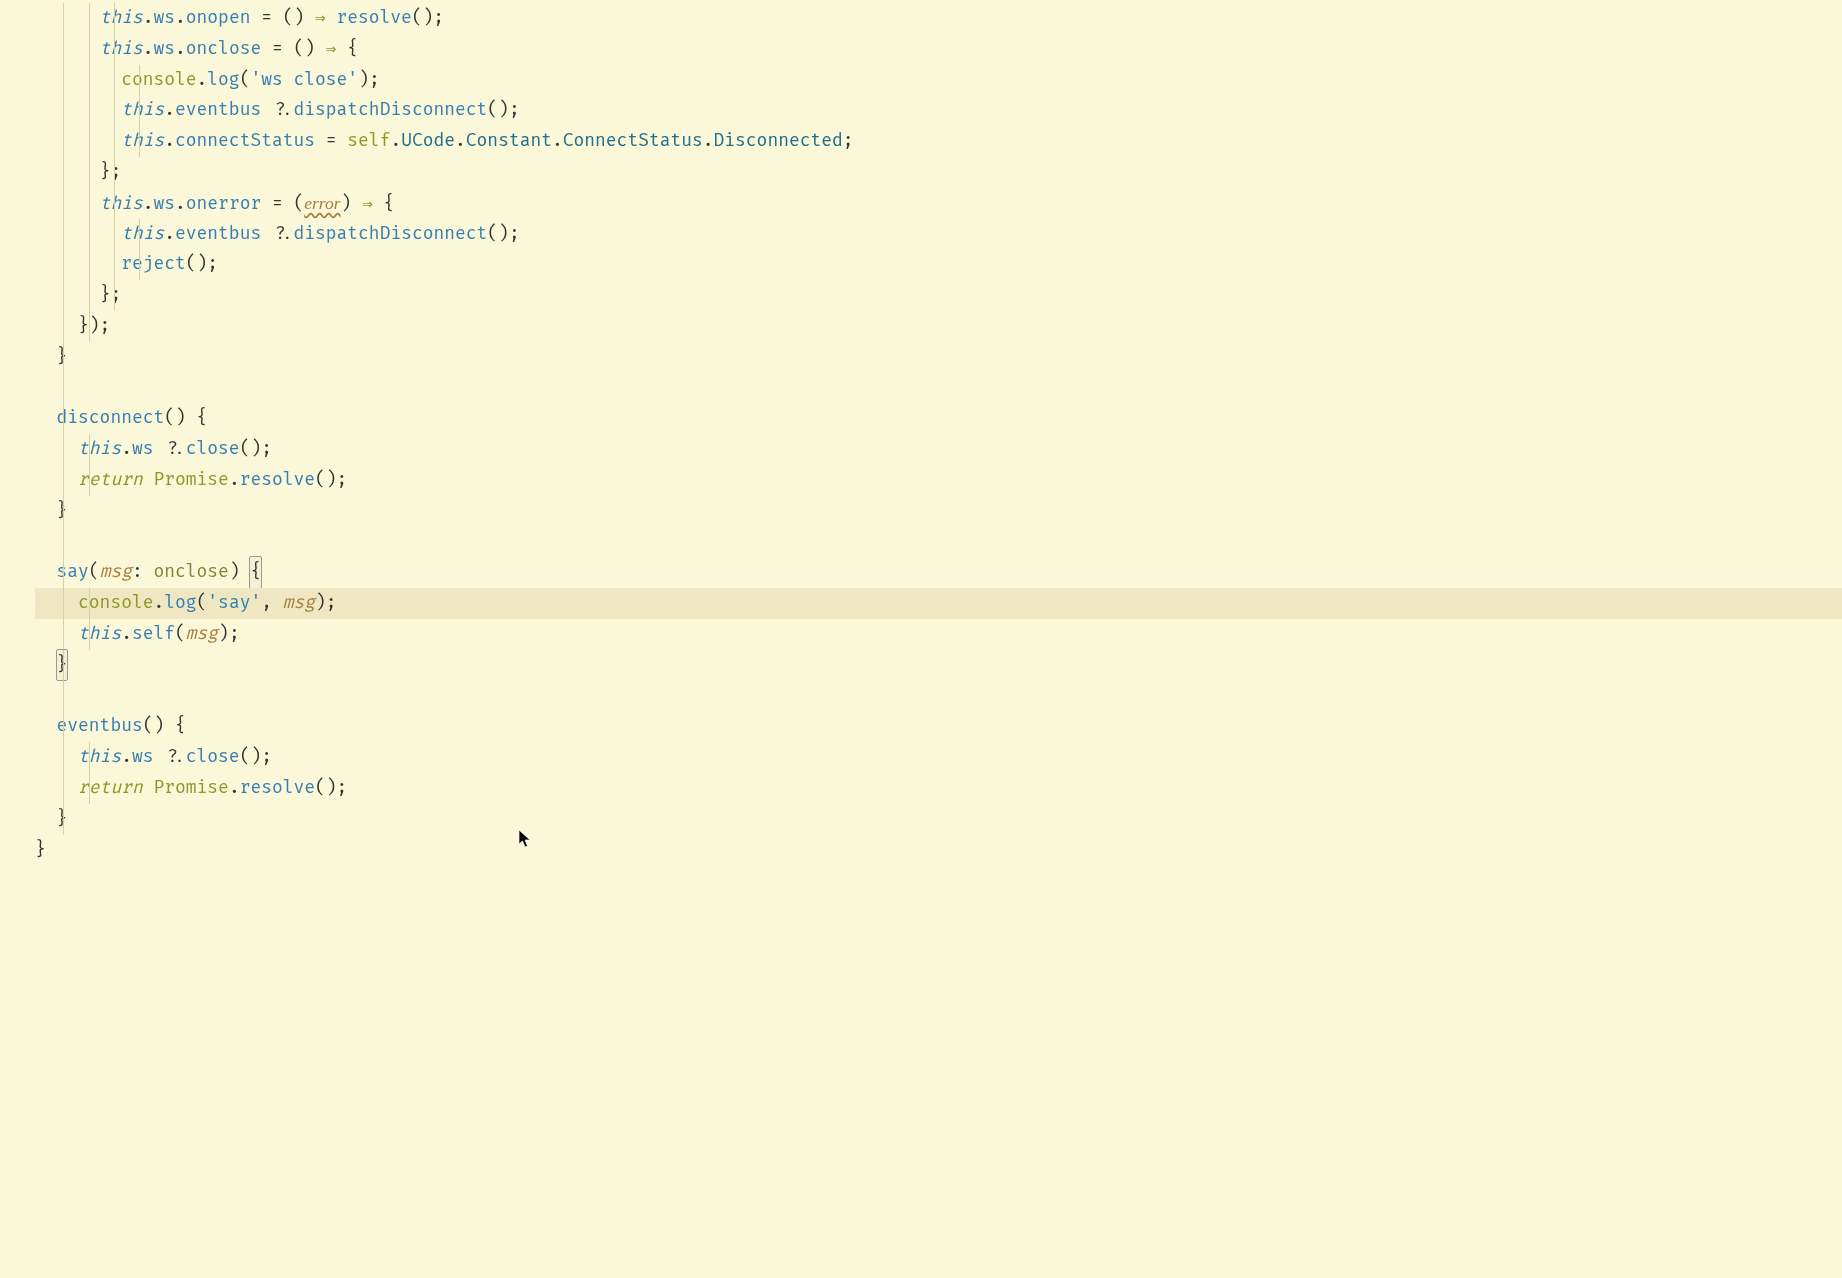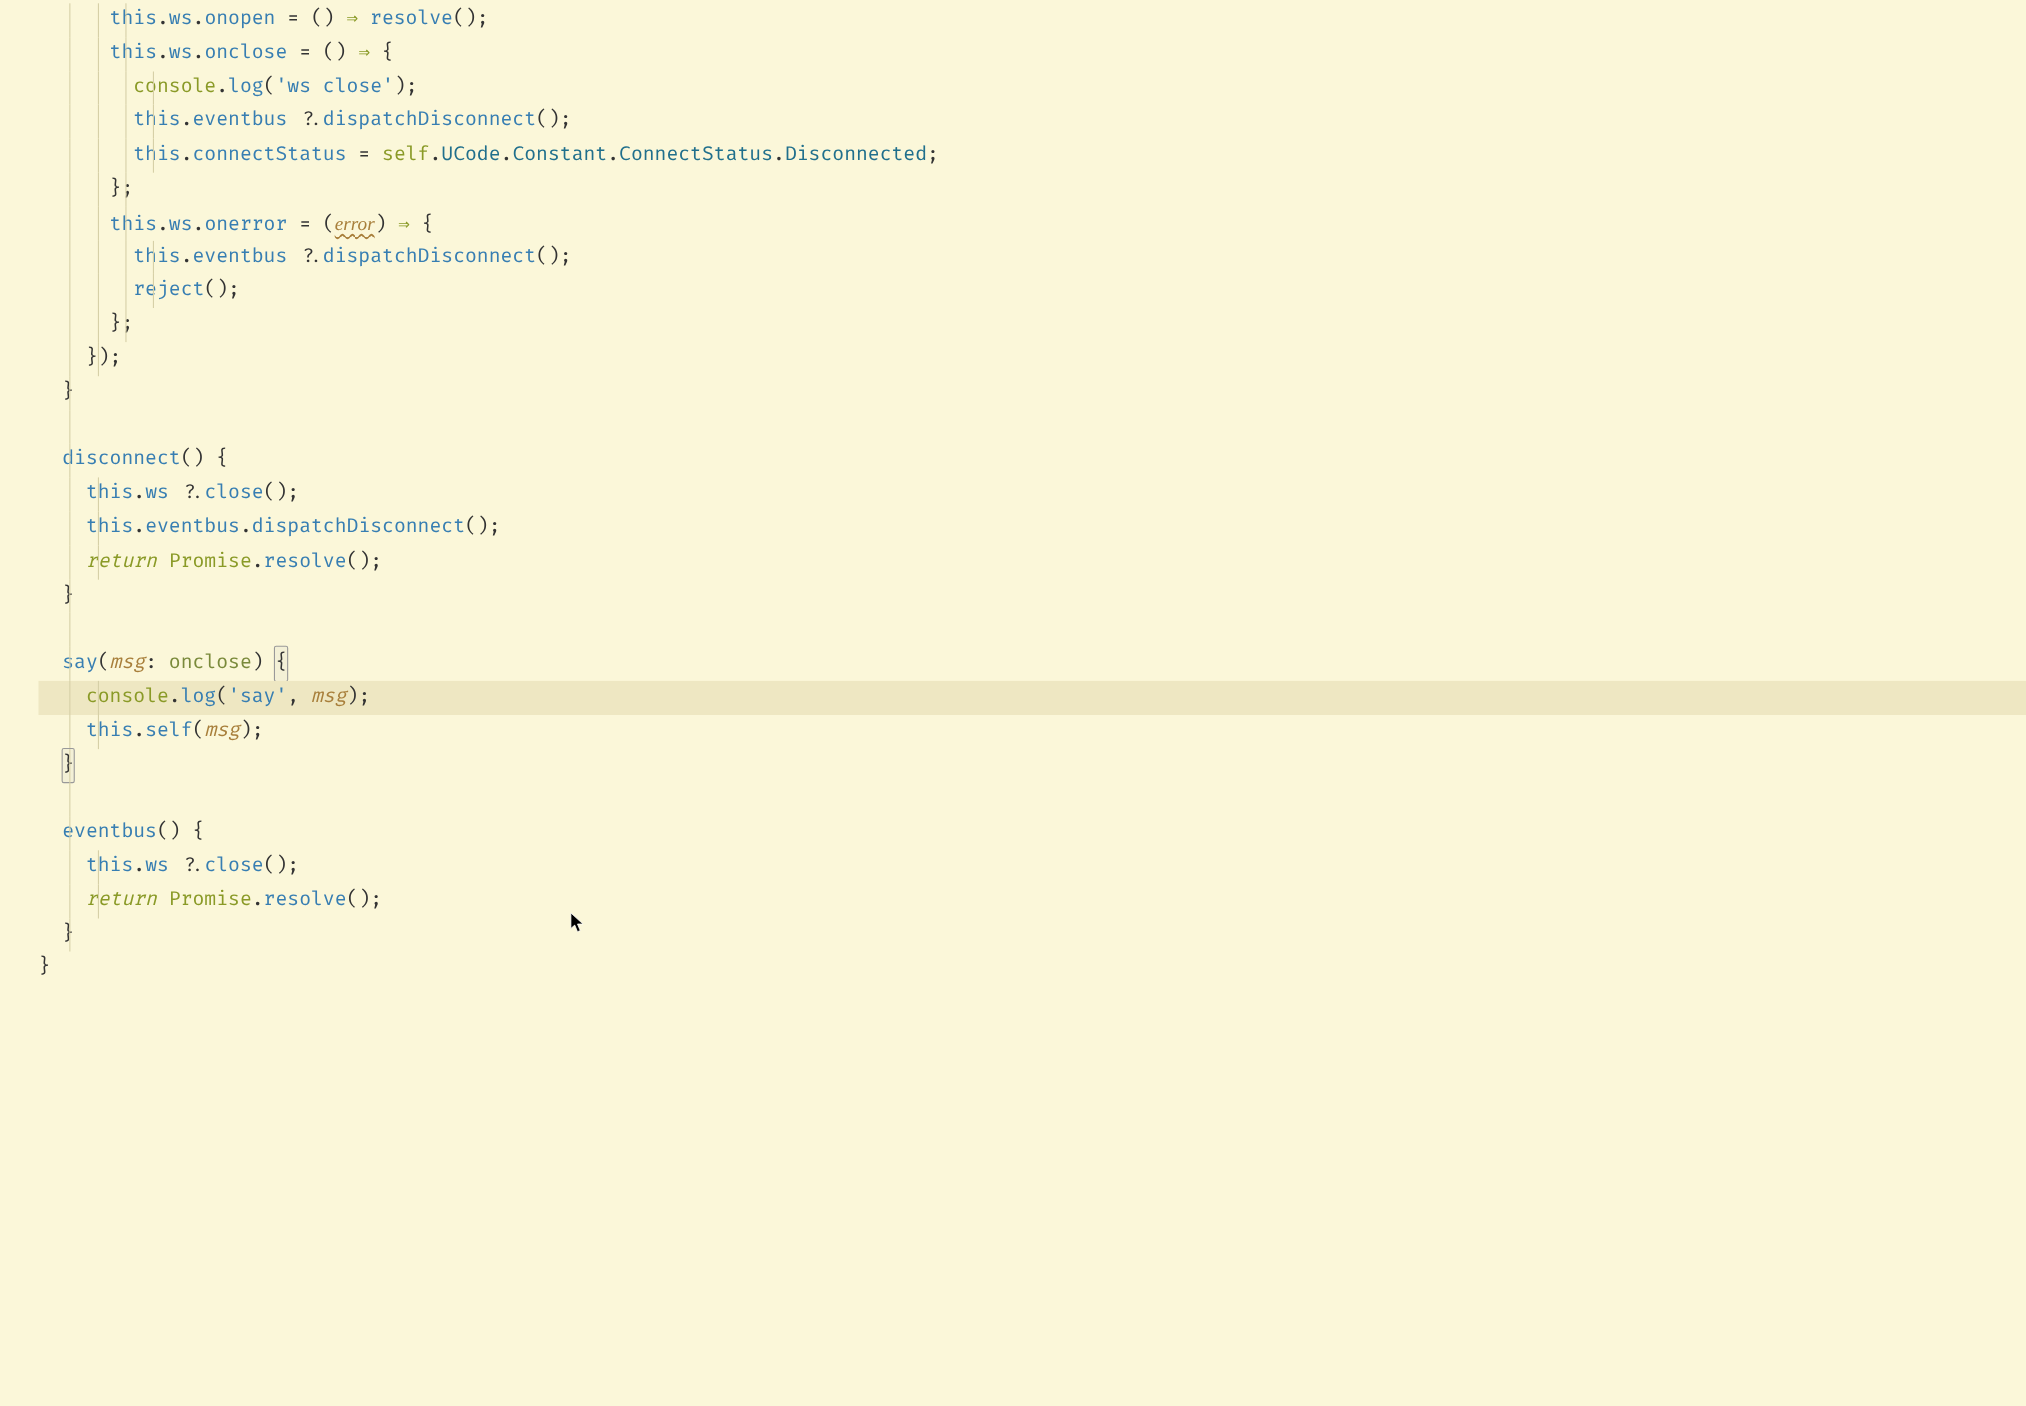--- a/index.html
+++ b/index.html
@@ -38,21 +38,21 @@
     bottom: 0;
     pointer-events: none;
   }
   .vg {
     position: absolute;
     top: 0;
     bottom: 0;
     width: 1px;
     background: #d6d0a7;
   }
-  .tok-this    { color: #377eb2; }
+  .tok-this    { color: #377eb2; font-style: italic; }
   .tok-dot     { color: #333; }
   .tok-prop    { color: #377eb2; }
   .tok-kw      { color: #8a9a27; font-style: italic; }
   .tok-fn      { color: #377eb2; }
   .tok-string  { color: #377eb2; }
   .tok-param   { color: #a87f3b; font-style: italic; }
   .tok-paramW  { color: #a87f3b; font-style: italic; text-decoration: wavy underline #a87f3b; text-underline-offset: 3px; font-family: Liberation Serif, serif;}
   .tok-type    { color: #7a8a3b; }
   .tok-punc    { color: #333; }
   .tok-cls     { color: #206f8c; }
@@ -86,21 +86,20 @@
     <div class="line"><div class="guides"><div class="vg" style="left: 28.3px;"></div><div class="vg" style="left: 53.6px;"></div><div class="vg" style="left: 78.9px;"></div></div><span>      </span><span class="tok-punc">};</span></div>
     <div class="line"><div class="guides"><div class="vg" style="left: 28.3px;"></div><div class="vg" style="left: 53.6px;"></div><div class="vg" style="left: 78.9px;"></div></div><span>      </span><span class="tok-this">this</span><span class="tok-dot">.</span><span class="tok-prop">ws</span><span class="tok-dot">.</span><span class="tok-prop">onerror</span><span class="tok-punc"> = (</span><span class="tok-paramW">error</span><span class="tok-punc">) </span><span class="tok-kw">⇒</span><span class="tok-punc"> {</span></div>
     <div class="line"><div class="guides"><div class="vg" style="left: 28.3px;"></div><div class="vg" style="left: 53.6px;"></div><div class="vg" style="left: 78.9px;"></div><div class="vg" style="left: 104.2px;"></div></div><span>        </span><span class="tok-this">this</span><span class="tok-dot">.</span><span class="tok-prop">eventbus</span><span class="tok-punc"> ?.</span><span class="tok-fn">dispatchDisconnect</span><span class="tok-punc">();</span></div>
     <div class="line"><div class="guides"><div class="vg" style="left: 28.3px;"></div><div class="vg" style="left: 53.6px;"></div><div class="vg" style="left: 78.9px;"></div><div class="vg" style="left: 104.2px;"></div></div><span>        </span><span class="tok-fn">reject</span><span class="tok-punc">();</span></div>
     <div class="line"><div class="guides"><div class="vg" style="left: 28.3px;"></div><div class="vg" style="left: 53.6px;"></div><div class="vg" style="left: 78.9px;"></div></div><span>      </span><span class="tok-punc">};</span></div>
     <div class="line"><div class="guides"><div class="vg" style="left: 28.3px;"></div><div class="vg" style="left: 53.6px;"></div></div><span>    </span><span class="tok-punc">});</span></div>
     <div class="line"><div class="guides"><div class="vg" style="left: 28.3px;"></div></div><span>  </span><span class="tok-punc">}</span></div>
     <div class="line"><div class="guides"><div class="vg" style="left: 28.3px;"></div></div><span></span></div>
     <div class="line"><div class="guides"><div class="vg" style="left: 28.3px;"></div></div><span>  </span><span class="tok-fn">disconnect</span><span class="tok-punc">() {</span></div>
     <div class="line"><div class="guides"><div class="vg" style="left: 28.3px;"></div><div class="vg" style="left: 53.6px;"></div></div><span>    </span><span class="tok-this">this</span><span class="tok-dot">.</span><span class="tok-prop">ws</span><span class="tok-punc"> ?.</span><span class="tok-fn">close</span><span class="tok-punc">();</span></div>
-    <div class="line"><div class="guides"><div class="vg" style="left: 28.3px;"></div><div class="vg" style="left: 53.6px;"></div></div><span>    </span><span class="tok-this">this</span><span class="tok-dot">.</span><span class="tok-prop">eventbus</span><span class="tok-dot">.</span><span class="tok-fn">dispatchDisconnect</span><span class="tok-punc">();</span></div>
     <div class="line"><div class="guides"><div class="vg" style="left: 28.3px;"></div><div class="vg" style="left: 53.6px;"></div></div><span>    </span><span class="tok-kw">return</span><span class="tok-punc"> </span><span class="tok-ident">Promise</span><span class="tok-dot">.</span><span class="tok-fn">resolve</span><span class="tok-punc">();</span></div>
     <div class="line"><div class="guides"><div class="vg" style="left: 28.3px;"></div></div><span>  </span><span class="tok-punc">}</span></div>
     <div class="line"><div class="guides"><div class="vg" style="left: 28.3px;"></div></div><span></span></div>
     <div class="line"><div class="guides"><div class="vg" style="left: 28.3px;"></div></div><span>  </span><span class="tok-fn">say</span><span class="tok-punc">(</span><span class="tok-param">msg</span><span class="tok-punc">: </span><span class="tok-type">onclose</span><span class="tok-punc">) </span><span class="tok-punc bracket-box">{</span></div>
     <div class="line hl"><div class="guides"><div class="vg" style="left: 28.3px;"></div><div class="vg" style="left: 53.6px;"></div></div><span>    </span><span class="tok-ident">console</span><span class="tok-dot">.</span><span class="tok-fn">log</span><span class="tok-punc">(</span><span class="tok-string">'say'</span><span class="tok-punc">, </span><span class="tok-param">msg</span><span class="tok-punc">);</span></div>
     <div class="line"><div class="guides"><div class="vg" style="left: 28.3px;"></div><div class="vg" style="left: 53.6px;"></div></div><span>    </span><span class="tok-this">this</span><span class="tok-dot">.</span><span class="tok-fn">self</span><span class="tok-punc">(</span><span class="tok-param">msg</span><span class="tok-punc">);</span></div>
     <div class="line"><div class="guides"><div class="vg" style="left: 28.3px;"></div></div><span>  </span><span class="tok-punc bracket-box">}</span></div>
     <div class="line"><div class="guides"><div class="vg" style="left: 28.3px;"></div></div><span></span></div>
     <div class="line"><div class="guides"><div class="vg" style="left: 28.3px;"></div></div><span>  </span><span class="tok-fn">eventbus</span><span class="tok-punc">() {</span></div>
     <div class="line"><div class="guides"><div class="vg" style="left: 28.3px;"></div><div class="vg" style="left: 53.6px;"></div></div><span>    </span><span class="tok-this">this</span><span class="tok-dot">.</span><span class="tok-prop">ws</span><span class="tok-punc"> ?.</span><span class="tok-fn">close</span><span class="tok-punc">();</span></div>

